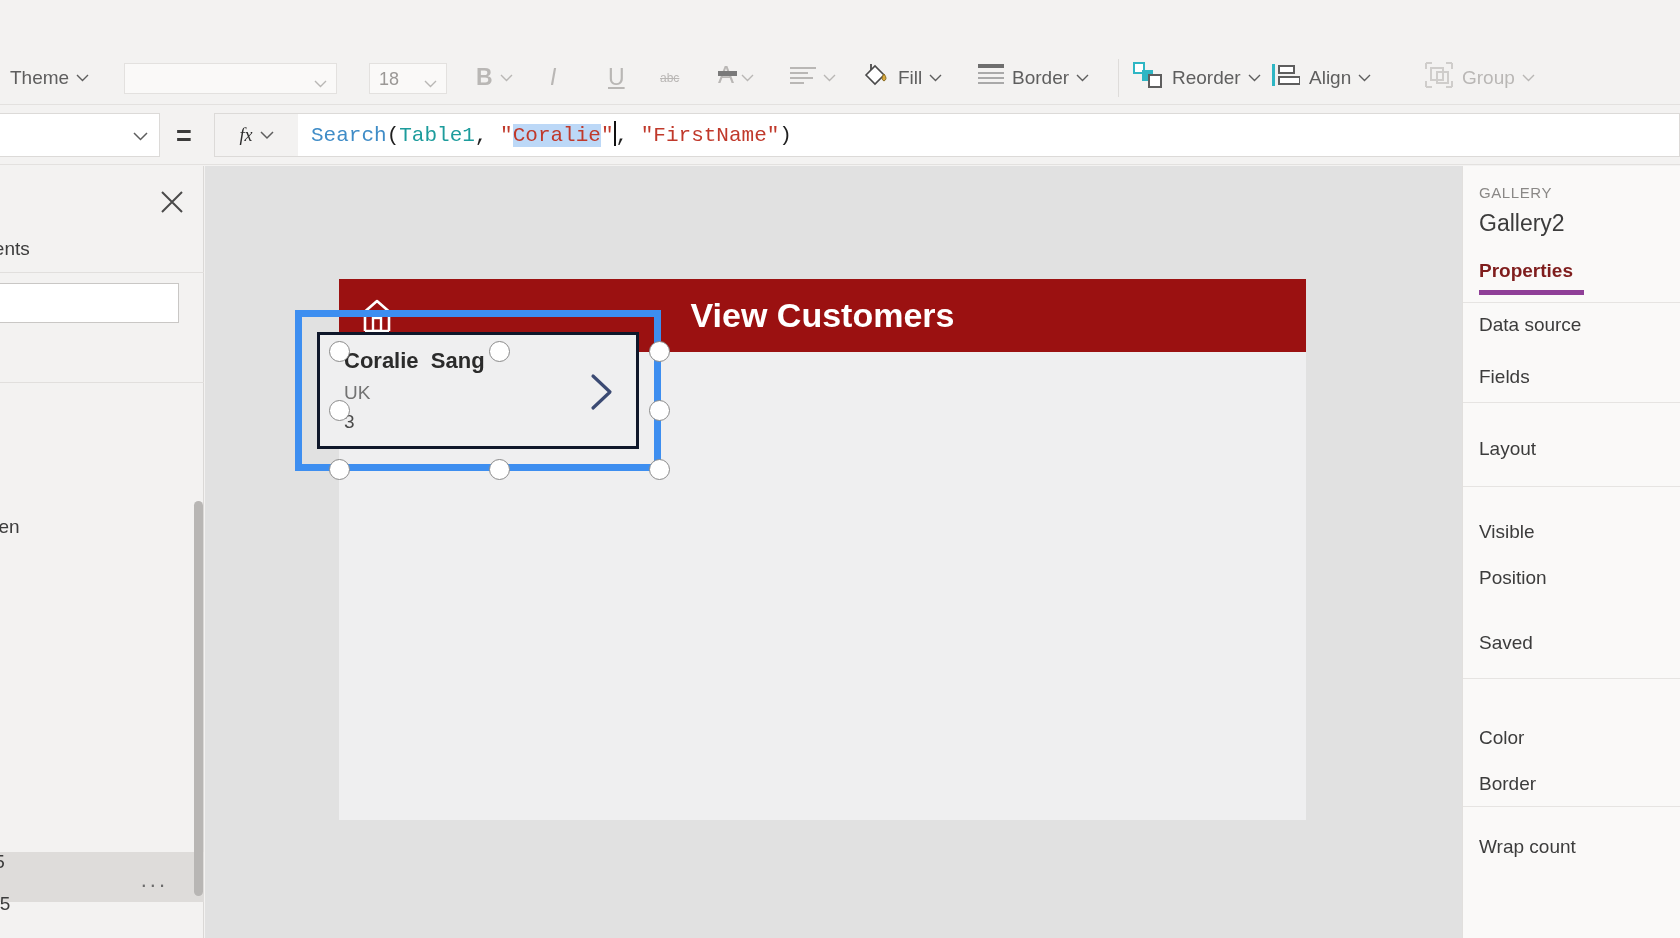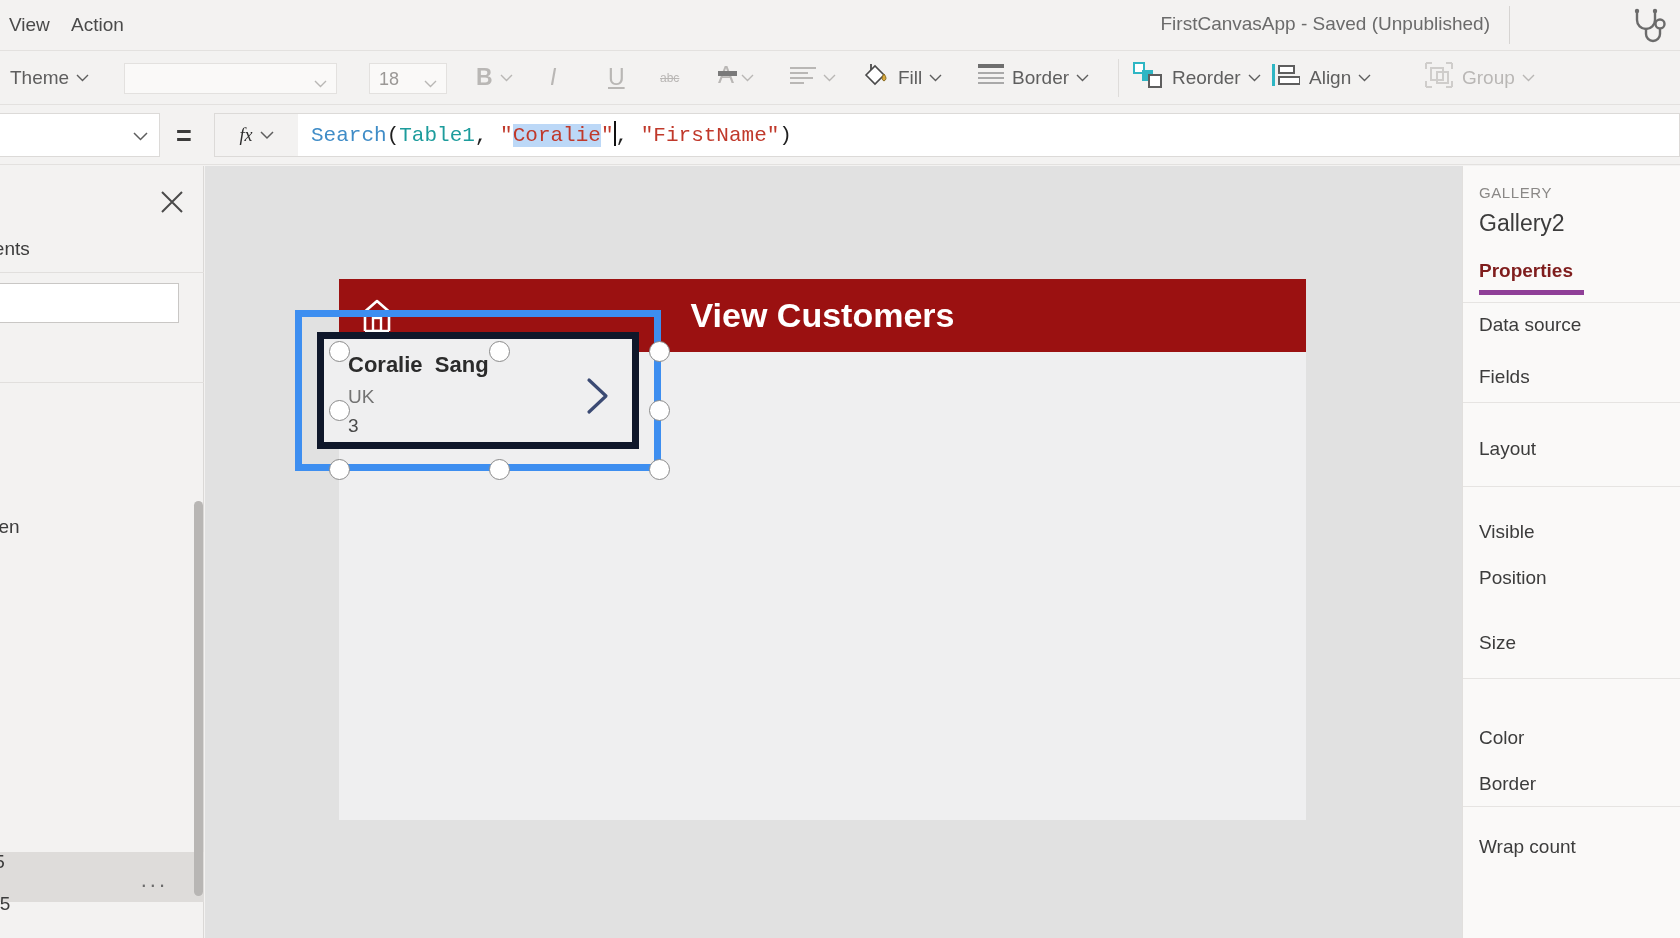--- a/index.html
+++ b/index.html
@@ -326,21 +326,21 @@
     left: 18px; top: 17px;
     width: 40px; height: 40px;
   }
 
   
   .gallery-item {
     position: absolute;
     left: -22px; top: 53px;
     width: 322px; height: 117px;
     background: #efeff0;
-    border: 7px solid #0f172a;
+    border: 3px solid #0f172a;
     box-sizing: border-box;
   }
   .gi-name {
     position: absolute;
     left: 24px; top: 13px;
     font-size: 22px;
     font-weight: bold;
     color: #2b2b2b;
     white-space: pre;
   }
@@ -430,35 +430,20 @@
     color: #3c3c3c;
     white-space: nowrap;
     cursor: pointer;
   }
 </style>
 </head>
 <body>
 
 <div id="app">
 
-  <div class="menubar">
-    <div class="menu-item menu-view">View</div>
-    <div class="menu-item menu-action">Action</div>
-    <div class="app-title">FirstCanvasApp - Saved (Unpublished)</div>
-    <div class="title-divider"></div>
-    <div class="stethoscope">
-      <svg width="40" height="36" viewBox="0 0 40 36">
-        <path d="M7 4 v8 a9 9 0 0 0 18 0 v-8" fill="none" stroke="#6b6b6b" stroke-width="2.4" stroke-linecap="round"></path>
-        <path d="M16 21 v5 a7 7 0 0 0 14 0 v-4" fill="none" stroke="#6b6b6b" stroke-width="2.4" stroke-linecap="round"></path>
-        <circle cx="30" cy="16" r="4.5" fill="none" stroke="#6b6b6b" stroke-width="2.4"></circle>
-        <circle cx="7" cy="3" r="2.2" fill="#6b6b6b"></circle>
-        <circle cx="25" cy="3" r="2.2" fill="#6b6b6b"></circle>
-      </svg>
-    </div>
-  </div>
 
   <div class="toolbar">
 
     <div class="tb theme-btn enabled">
       <span>Theme</span>
       <span class="caret">
         <svg width="13" height="8" viewBox="0 0 13 8">
             <path d="M1 1 L6.5 6.5 L12 1" fill="none" stroke="#5e5e5e" stroke-width="1.4"></path>
           </svg>
       </span>
@@ -717,19 +702,19 @@
     <div class="rp-sep" style="top:236px;"></div>
     <div class="rp-sep" style="top:320px;"></div>
     <div class="rp-sep" style="top:512px;"></div>
     <div class="rp-sep" style="top:640px;"></div>
 
     <div class="rp-row" style="top:148px;">Data source</div>
     <div class="rp-row" style="top:200px;">Fields</div>
     <div class="rp-row" style="top:272px;">Layout</div>
     <div class="rp-row" style="top:355px;">Visible</div>
     <div class="rp-row" style="top:401px;">Position</div>
-    <div class="rp-row" style="top:466px;">Size</div>
+    <div class="rp-row" style="top:466px;">Saved</div>
     <div class="rp-row" style="top:561px;">Color</div>
     <div class="rp-row" style="top:607px;">Border</div>
     <div class="rp-row" style="top:670px;">Wrap count</div>
   </div>
 
 </div>
 
 </body></html>

